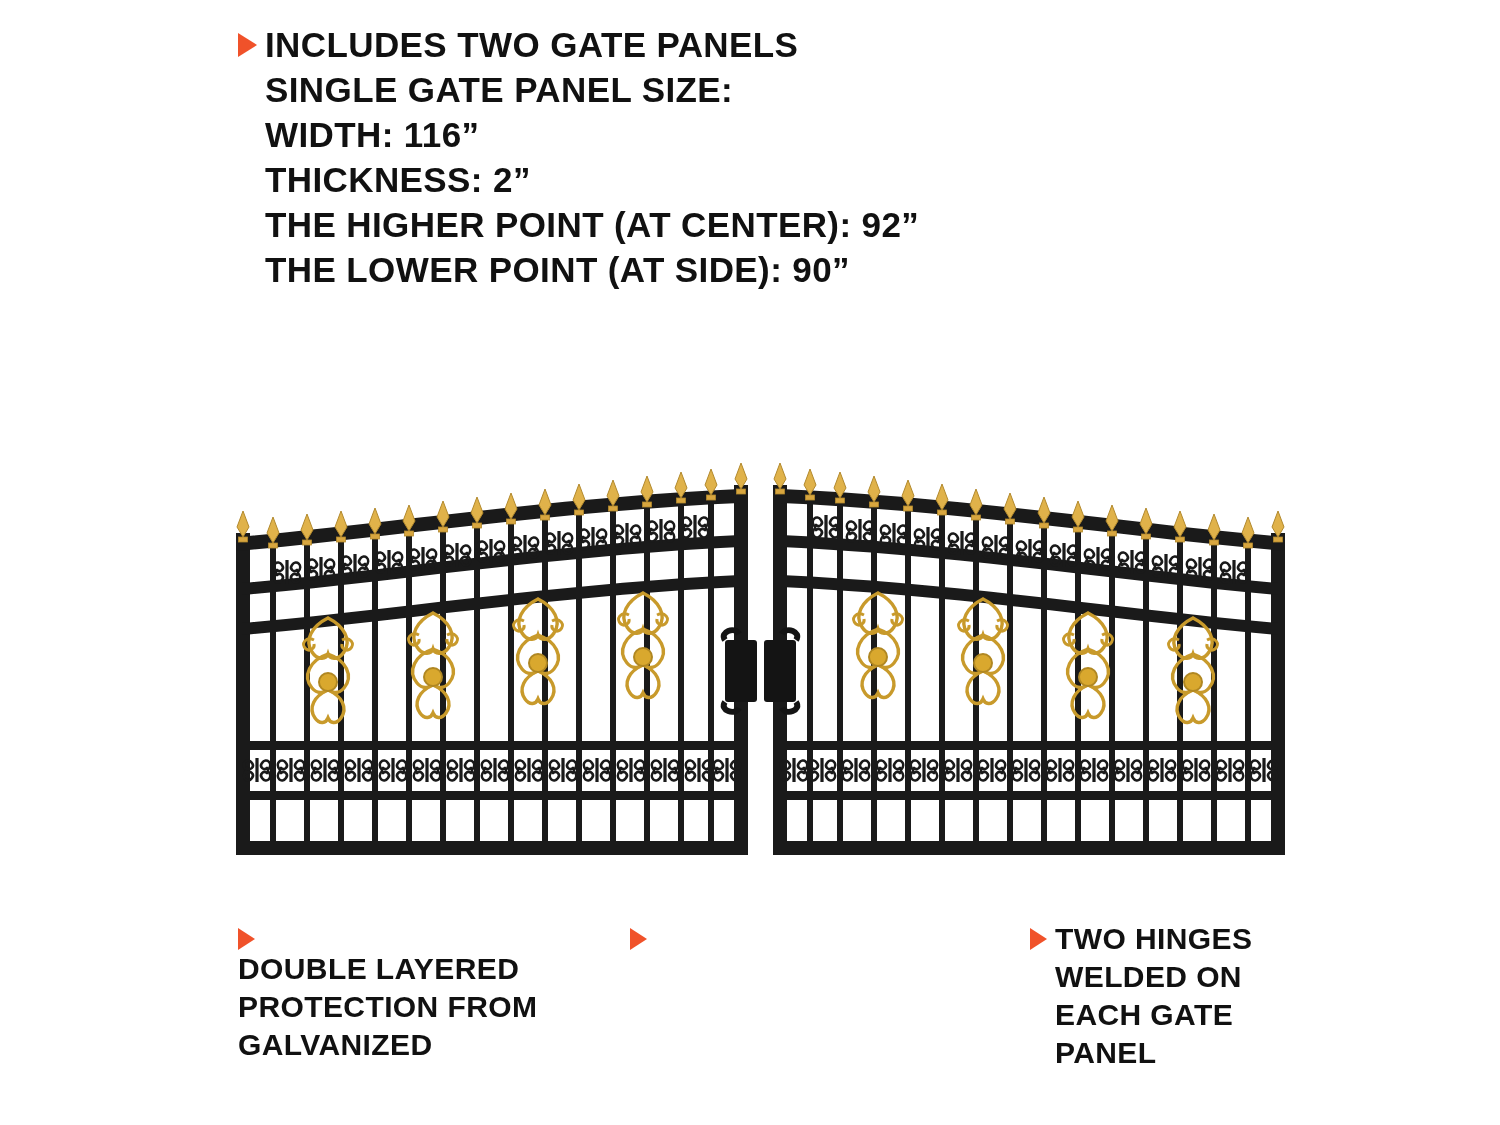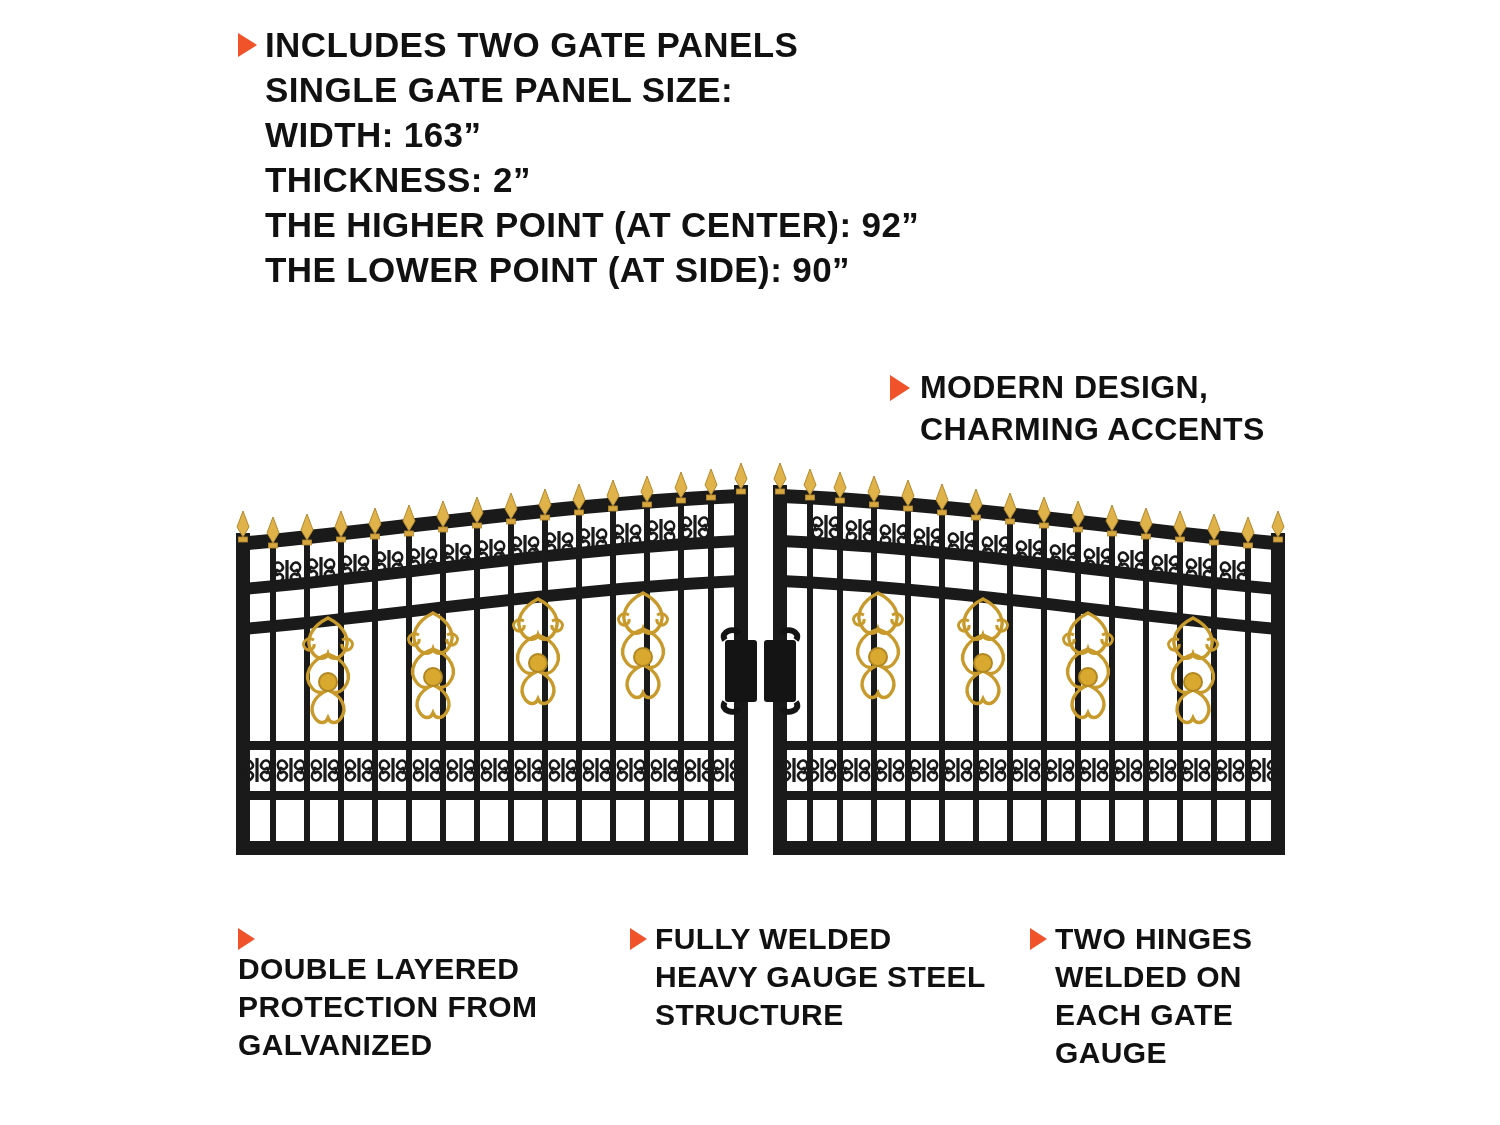--- a/index.html
+++ b/index.html
@@ -103,31 +103,26 @@
 </style>
 </head>
 <body>
 
 <div class="page">
 
   <div class="callout" id="spec-block">
     <span class="arrow-icon"></span>
     <div class="callout-text">INCLUDES TWO GATE PANELS
 SINGLE GATE PANEL SIZE:
-WIDTH: 163”
+WIDTH: 116”
 THICKNESS: 2”
 THE HIGHER POINT (AT CENTER): 92”
 THE LOWER POINT (AT SIDE): 90”</div>
   </div>
 
-  <div class="callout" id="modern-design">
-    <span class="arrow-icon"></span>
-    <div class="callout-text">MODERN DESIGN,
-CHARMING ACCENTS</div>
-  </div>
 
   <div id="gate-illustration">
     <svg viewBox="0 0 1065 410" xmlns="http://www.w3.org/2000/svg">
       <defs>
 
         <g id="finial">
           <path d="M0,-22 L6,-6 L0,4 L-6,-6 Z" fill="#e0b24a" stroke="#b2892d" stroke-width="1"></path>
           <rect x="-4.5" y="4" width="9" height="5" fill="#d8a63f" stroke="#b2892d" stroke-width="0.8"></rect>
         </g>
 
@@ -343,26 +338,23 @@
 
   <div class="callout bottom-callout" id="double-layered">
     <span class="arrow-icon"></span>
     <div class="callout-text">DOUBLE LAYERED
 PROTECTION FROM
 GALVANIZED</div>
   </div>
 
   <div class="callout bottom-callout" id="fully-welded">
     <span class="arrow-icon"></span>
-    <div class="callout-text">FULLY WELDED
-HEAVY GAUGE STEEL
-STRUCTURE</div>
   </div>
 
   <div class="callout bottom-callout" id="two-hinges">
     <span class="arrow-icon"></span>
     <div class="callout-text">TWO HINGES
 WELDED ON
 EACH GATE
-GAUGE</div>
+PANEL</div>
   </div>
 
 </div>
 
 </body></html>

